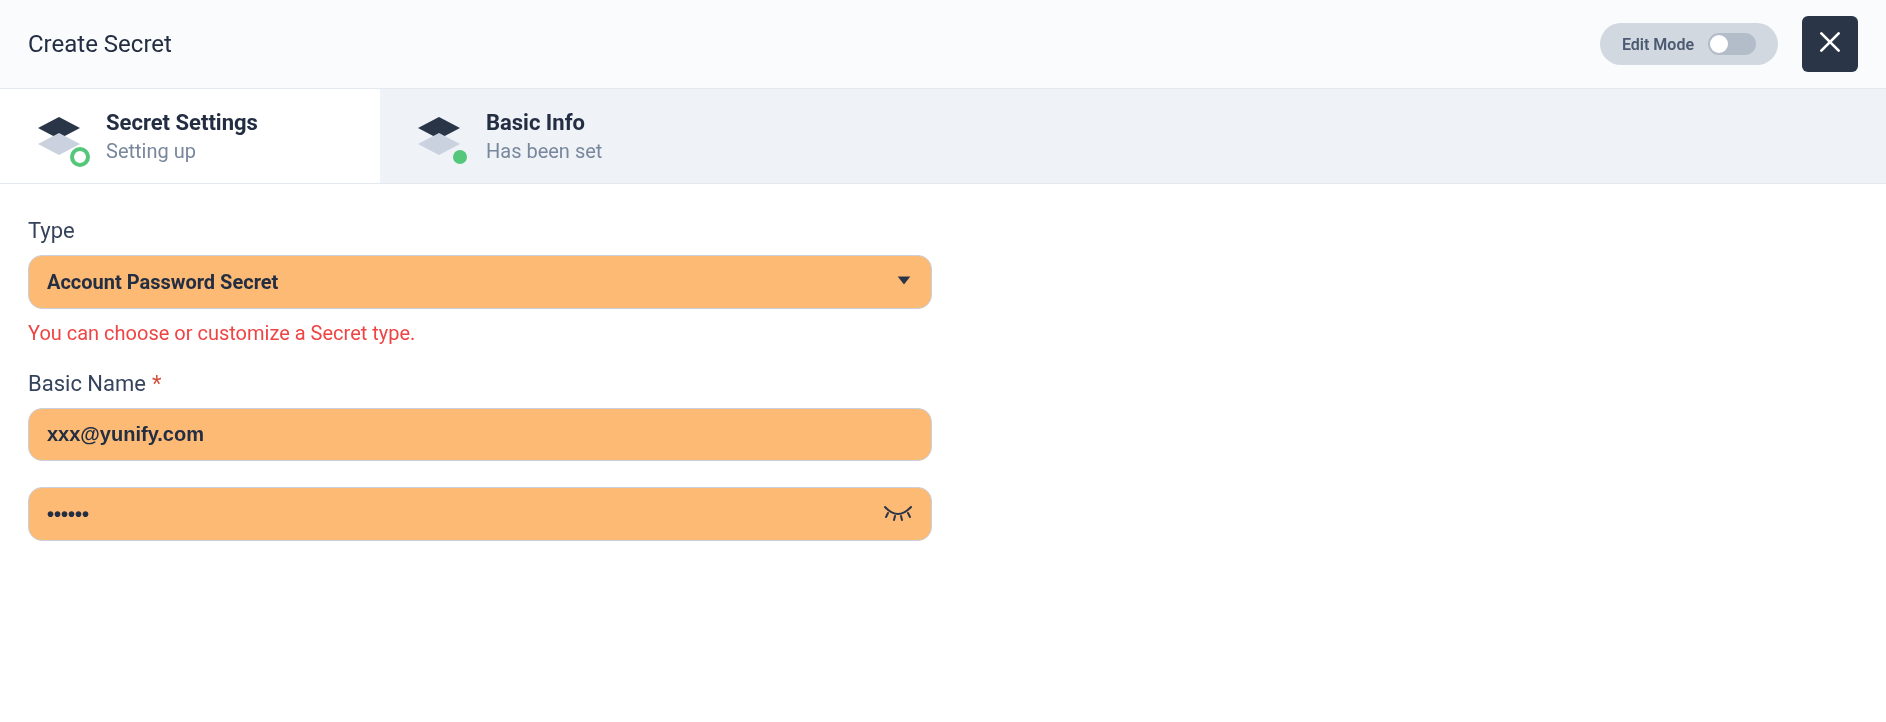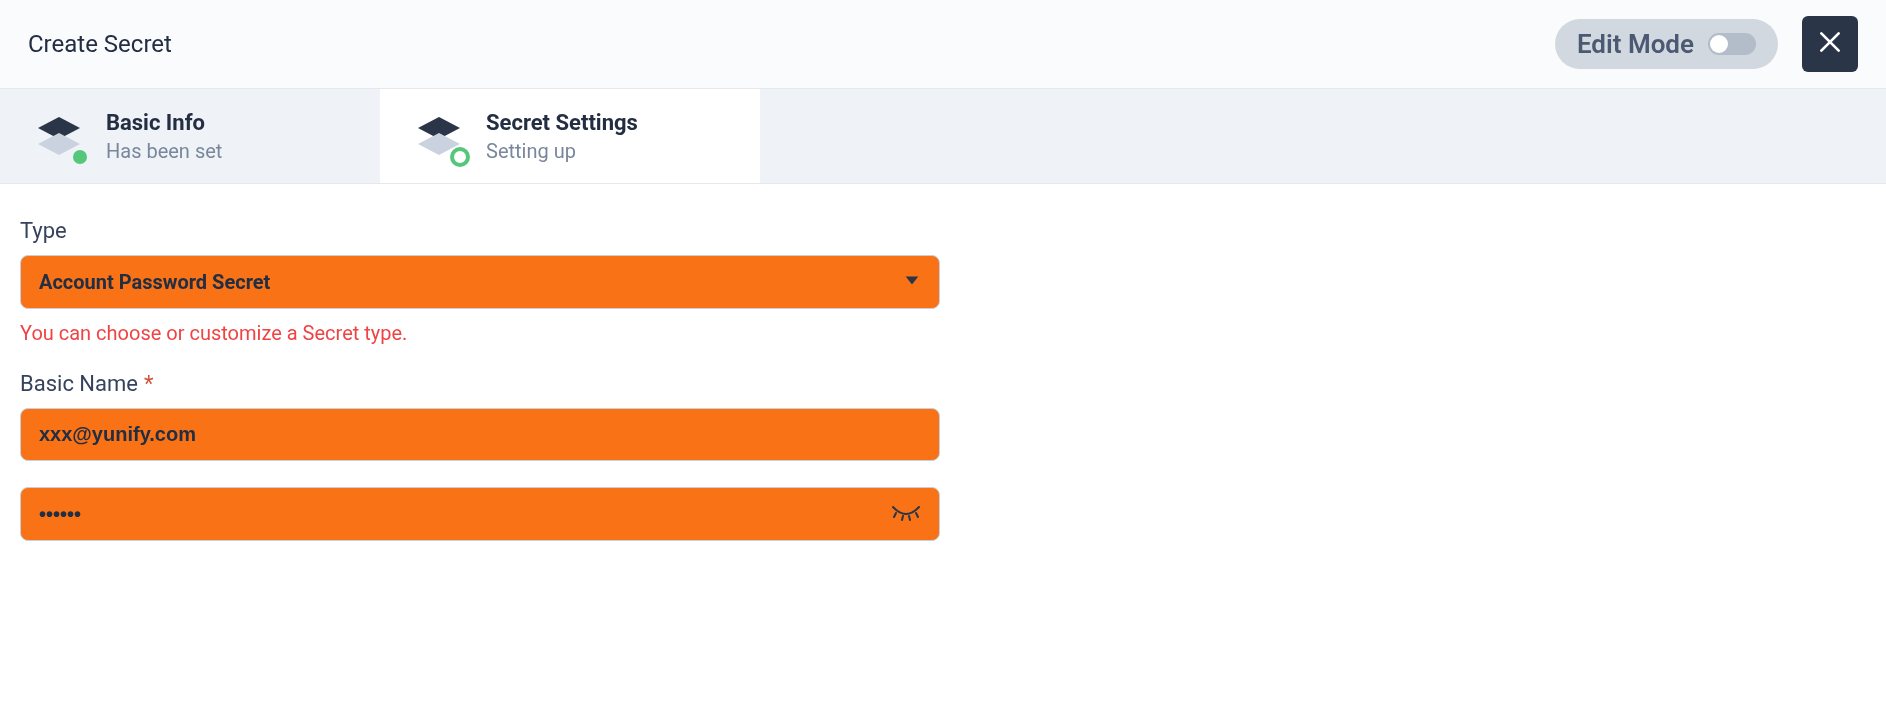--- a/index.html
+++ b/index.html
@@ -31,21 +31,21 @@
   }
   .edit-mode {
     display: flex;
     align-items: center;
     gap: 14px;
     background: #d2d8df;
     border-radius: 30px;
     padding: 10px 22px;
   }
   .edit-mode-label {
-    font-size: 26px;
+    font-size: 16px;
     font-weight: 600;
     color: #4b5a72;
   }
   .toggle {
     width: 48px;
     height: 22px;
     background: #b3bcc9;
     border-radius: 12px;
     position: relative;
   }
@@ -120,39 +120,39 @@
     font-weight: 700;
     color: #242e42;
   }
   .step-sub {
     font-size: 20px;
     color: #79879c;
   }
 
   
   .form {
-    padding: 34px 20px;
+    padding: 34px 28px;
     max-width: 960px;
   }
   .field { margin-bottom: 26px; }
   .field-label {
     font-size: 22px;
     color: #36435c;
     margin-bottom: 12px;
     display: block;
   }
   .req { color: #d0533e; margin-left: 6px; }
   .control {
     width: 100%;
     border: 1px solid #c7d0dc;
-    border-radius: 8px;
+    border-radius: 14px;
     padding: 14px 18px;
     font-size: 20px;
     color: #242e42;
-    background: #f97316;
+    background: #fdba74;
     position: relative;
     display:flex;
     align-items:center;
     justify-content:space-between;
   }
   .control input {
     border: none;
     outline: none;
     font-size: 20px;
     color: #242e42;
@@ -186,45 +186,45 @@
         <svg viewBox="0 0 24 24" fill="none" stroke="#ffffff" stroke-width="2.5" stroke-linecap="round">
           <line x1="4" y1="4" x2="20" y2="20"></line>
           <line x1="20" y1="4" x2="4" y2="20"></line>
         </svg>
       </span>
     </div>
   </div>
 </div>
 
 <div class="steps">
+  <div class="step active">
+    <div class="step-icon">
+      <svg class="layers" viewBox="0 0 50 50">
+        <polygon points="25,6 46,17 25,28 4,17" fill="#2a3548"></polygon>
+        <polygon points="25,22 46,33 25,44 4,33" fill="#c9d2de"></polygon>
+      </svg>
+      <span class="step-status current"></span>
+    </div>
+    <div class="step-texts">
+      <div class="step-title">Secret Settings</div>
+      <div class="step-sub">Setting up</div>
+    </div>
+  </div>
+
   <div class="step">
     <div class="step-icon">
       <svg class="layers" viewBox="0 0 50 50">
         <polygon points="25,6 46,17 25,28 4,17" fill="#2a3548"></polygon>
         <polygon points="25,22 46,33 25,44 4,33" fill="#c9d2de"></polygon>
       </svg>
       <span class="step-status done"></span>
     </div>
     <div class="step-texts">
       <div class="step-title">Basic Info</div>
       <div class="step-sub">Has been set</div>
-    </div>
-  </div>
-
-  <div class="step active">
-    <div class="step-icon">
-      <svg class="layers" viewBox="0 0 50 50">
-        <polygon points="25,6 46,17 25,28 4,17" fill="#2a3548"></polygon>
-        <polygon points="25,22 46,33 25,44 4,33" fill="#c9d2de"></polygon>
-      </svg>
-      <span class="step-status current"></span>
-    </div>
-    <div class="step-texts">
-      <div class="step-title">Secret Settings</div>
-      <div class="step-sub">Setting up</div>
     </div>
   </div>
 </div>
 
 <div class="form">
 
   <div class="field">
     <label class="field-label">Type</label>
     <div class="control">
       <span class="select-value">Account Password Secret</span>

